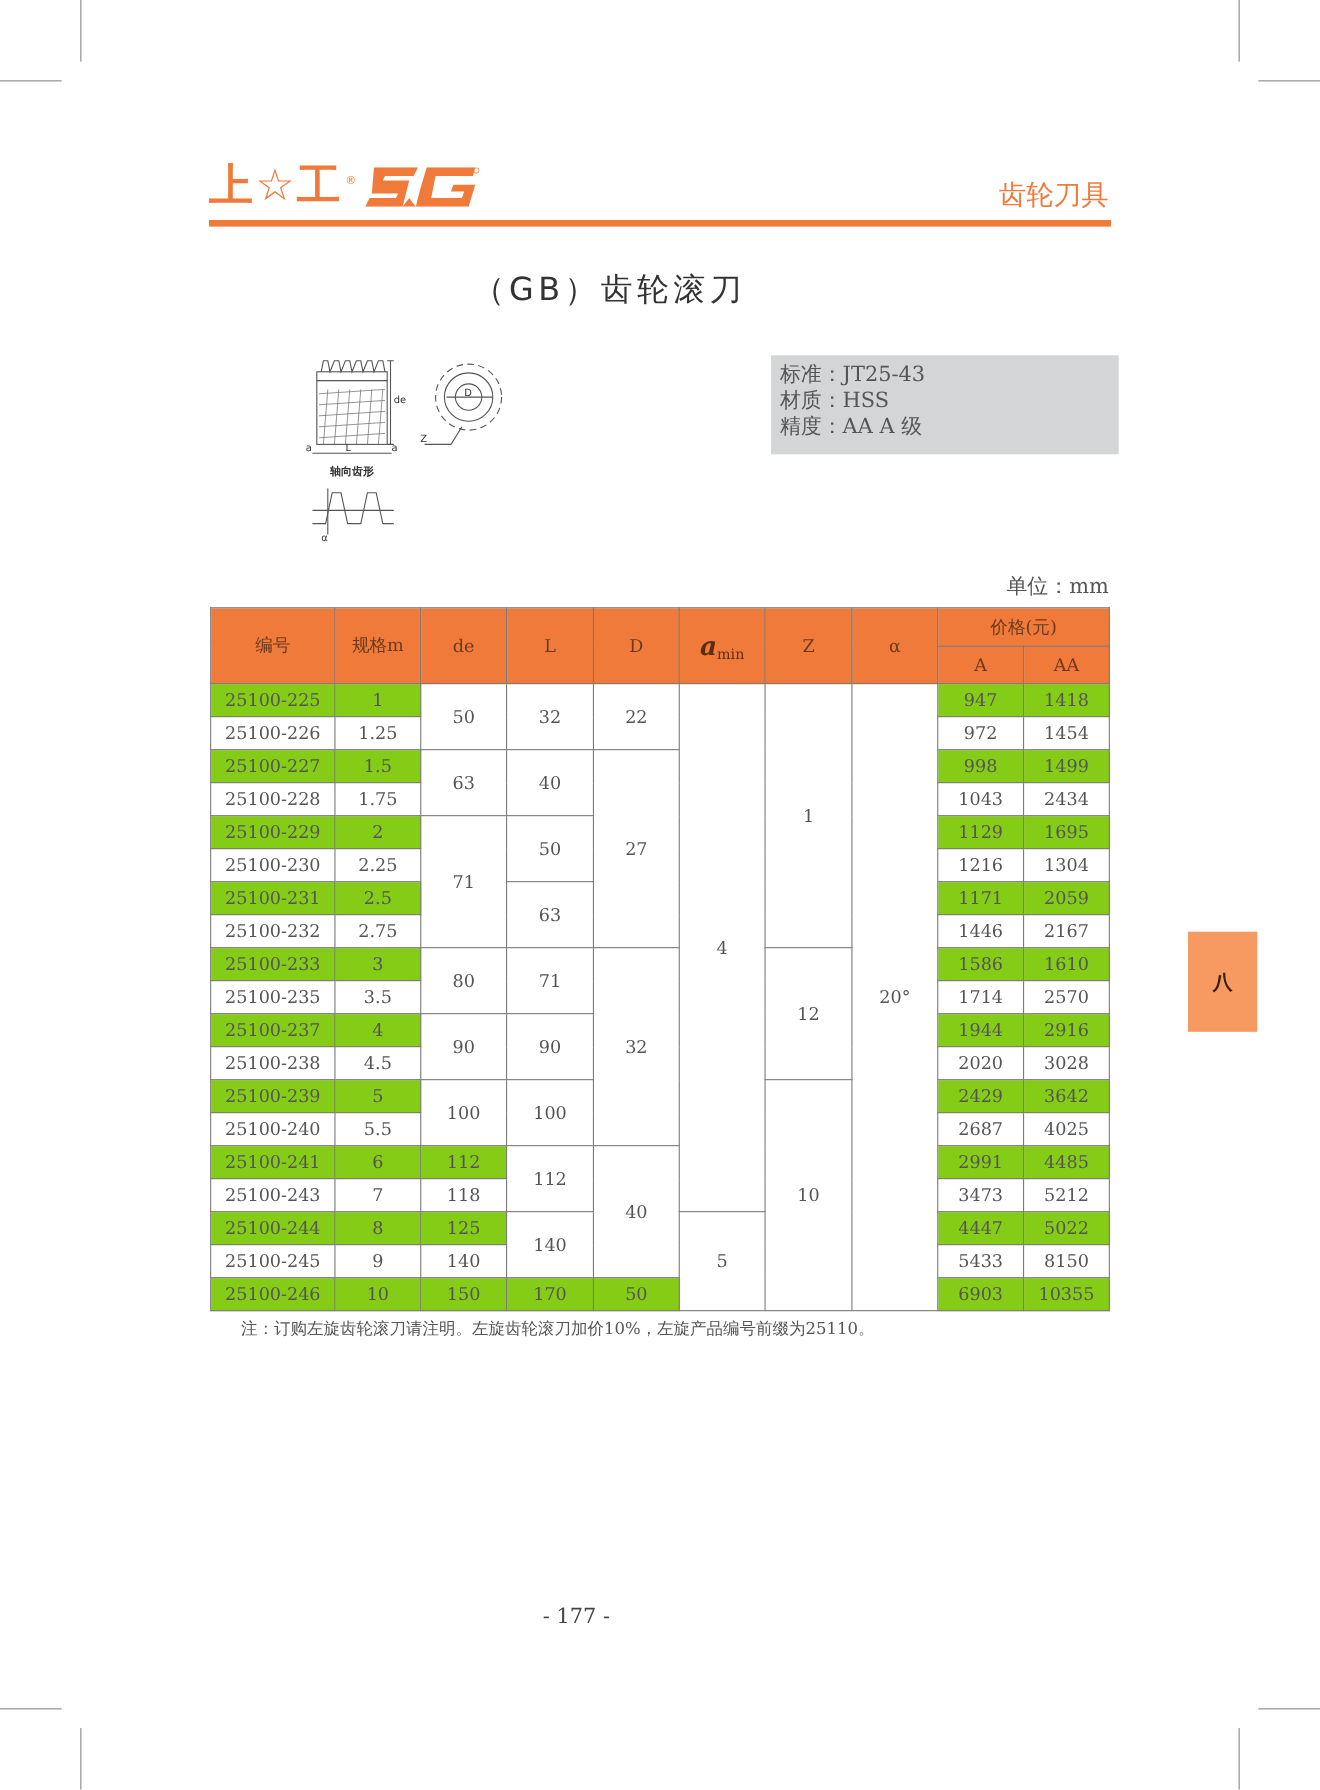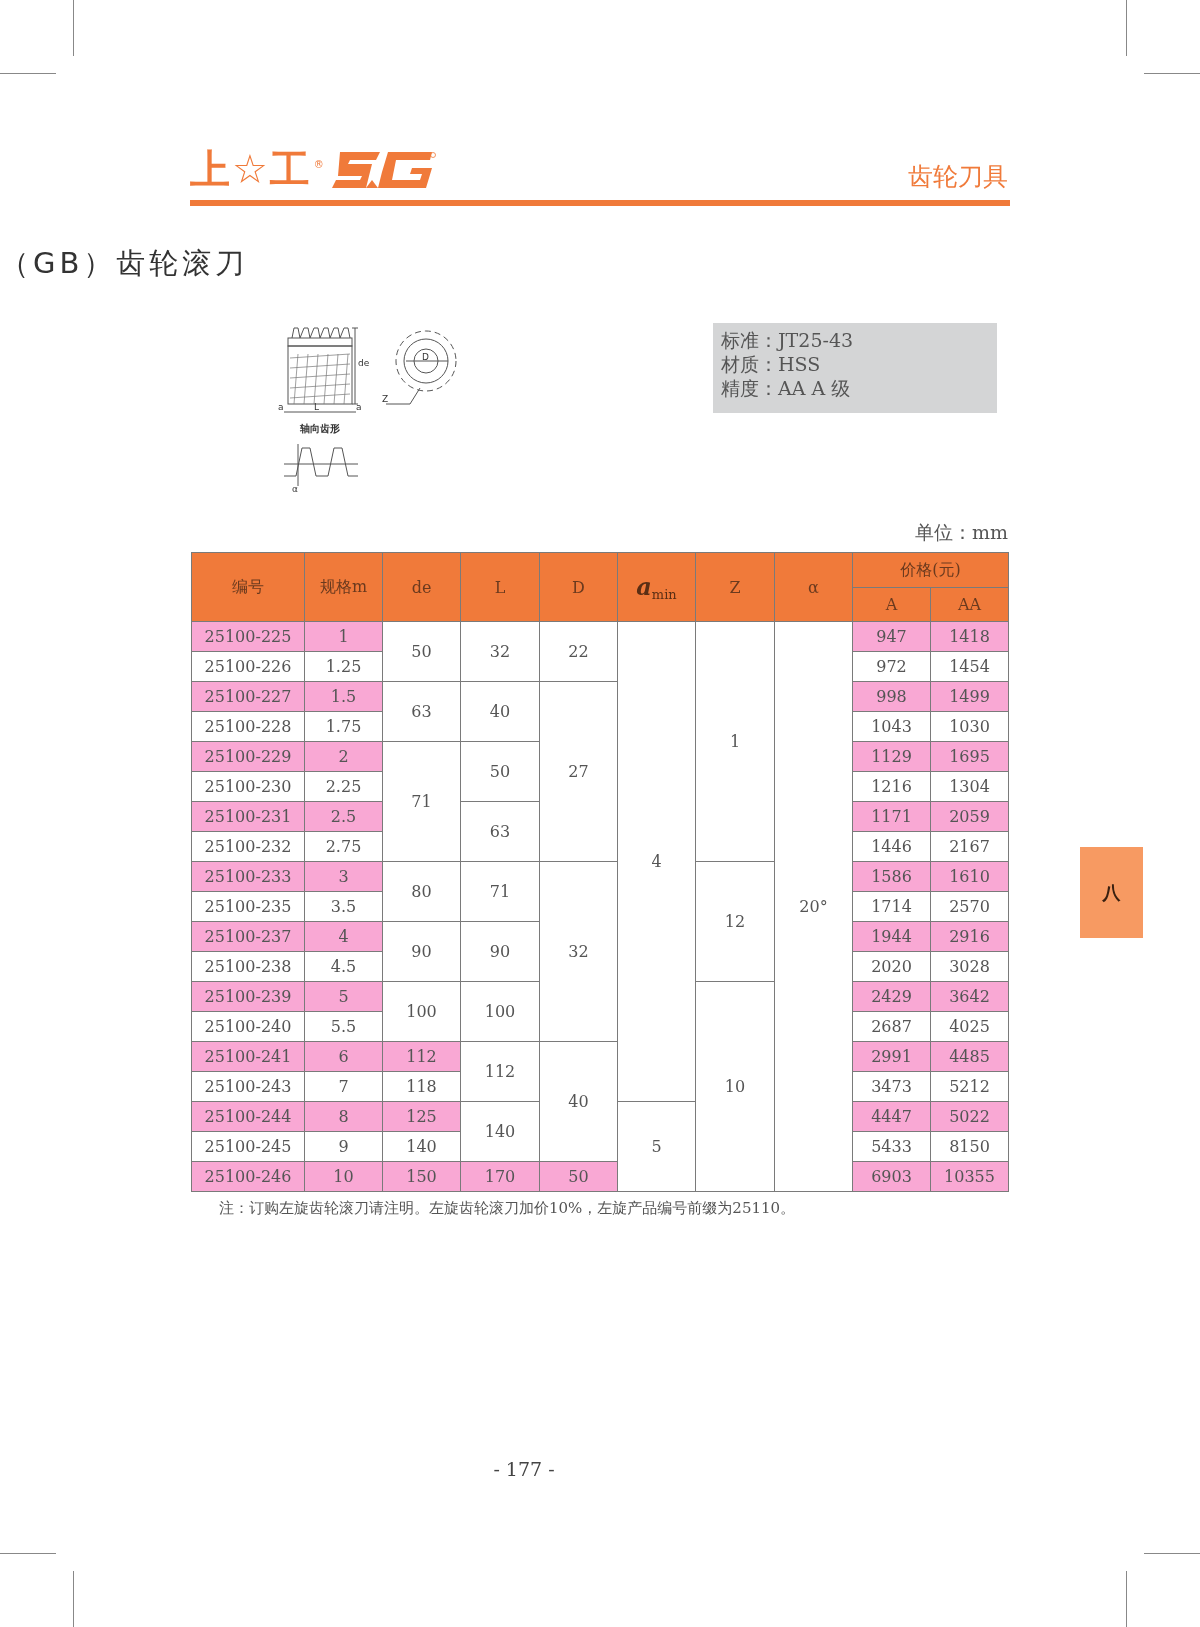--- a/index.html
+++ b/index.html
@@ -6,34 +6,34 @@
   body { width: 1200px; height: 1627px; position: relative; overflow: hidden;
          font-family: "DejaVu Serif", "Liberation Serif", serif; color: #4a4a4a; }
   .abs { position: absolute; }
   .crop { position: absolute; background: #888; }
   .logo-cn { left: 190px; top: 148px; height: 42px; display: flex; align-items: flex-end; color: #f07a3a;
              font-family: "DejaVu Sans", sans-serif; font-size: 40px; font-weight: bold; letter-spacing: 2px; line-height: 42px; }
   .logo-cn .reg { font-size: 10px; font-weight: normal; margin-left: 2px; margin-bottom: 4px; }
   .logo-sg { left: 332px; top: 152px; width: 104px; height: 36px; }
   .section-label { right: 192px; top: 160px; color: #f07a3a; font-family: "DejaVu Sans", sans-serif; font-size: 25px; }
   .header-bar { left: 190px; top: 200px; width: 820px; height: 6px; background: #f07a3a; }
-  .page-title { left: 0; width: 1108px; top: 244px; font-family: "DejaVu Sans", sans-serif;
+  .page-title { left: 0; width: 1108px; top: 244px; text-align: center; font-family: "DejaVu Sans", sans-serif;
                 font-size: 29px; color: #333; letter-spacing: 4px; }
-  .spec-box { left: 701px; top: 323px; width: 284px; height: 90px; background: #d4d5d6; box-sizing: border-box;
-              padding: 5px 0 0 8px; font-size: 19px; line-height: 24px; color: #555; margin-left: 12px; }
+  .spec-box { left: 701px; top: 323px; width: 316px; height: 90px; background: #d4d5d6; box-sizing: border-box;
+              padding: 5px 0 0 8px; font-size: 19px; line-height: 24px; color: #555; }
   .spec-line { white-space: nowrap; }
   .unit { right: 192px; top: 520px; font-size: 19px; color: #555; }
   table.spec { position: absolute; left: 191px; top: 552px; border-collapse: collapse; table-layout: fixed;
                width: 817px; font-size: 16px; color: #555; }
   table.spec td, table.spec th { border: 1px solid #7a7a7a; text-align: center; vertical-align: middle; padding: 0; }
   table.spec th { background: #f07a3a; color: #6b3a1e; font-weight: normal; font-size: 16px; }
   table.spec thead tr.h1 th { height: 34px; }
   table.spec thead tr.h2 th { height: 33px; }
   table.spec tbody td { height: 29px; }
-  table.spec td.g { background: #f9a8d4; }
+  table.spec td.g { background: #84cc16; }
   table.spec td.w { background: #ffffff; }
   .amin-a { font-style: italic; font-size: 24px; font-weight: bold; color: #5a2e14; }
   .amin-sub { font-size: 13px; color: #5a2e14; vertical-align: -4px; }
   .note { left: 219px; top: 1199px; font-size: 15px; color: #555; white-space: nowrap; }
   .page-no { left: 0; width: 1048px; top: 1458px; text-align: center; font-size: 19px; color: #444; }
   .side-tab { left: 1080px; top: 847px; width: 63px; height: 91px; background: #f79a62;
               display: flex; align-items: center; justify-content: center; color: #3a2010;
               font-family: "DejaVu Sans", sans-serif; font-weight: bold; font-size: 18px; }
   .diagram { left: 278px; top: 326px; width: 210px; height: 190px; }
 </style>
@@ -174,21 +174,21 @@
       <td class="w" rowspan="2">63</td>
       <td class="w" rowspan="2">40</td>
       <td class="w" rowspan="6">27</td>
       <td class="g">998</td>
       <td class="g">1499</td>
     </tr>
     <tr>
       <td class="w">25100-228</td>
       <td class="w">1.75</td>
       <td class="w">1043</td>
-      <td class="w">1030</td>
+      <td class="w">2434</td>
     </tr>
     <tr>
       <td class="g">25100-229</td>
       <td class="g">2</td>
       <td class="w" rowspan="4">71</td>
       <td class="w" rowspan="2">50</td>
       <td class="g">1129</td>
       <td class="g">1695</td>
     </tr>
     <tr>

